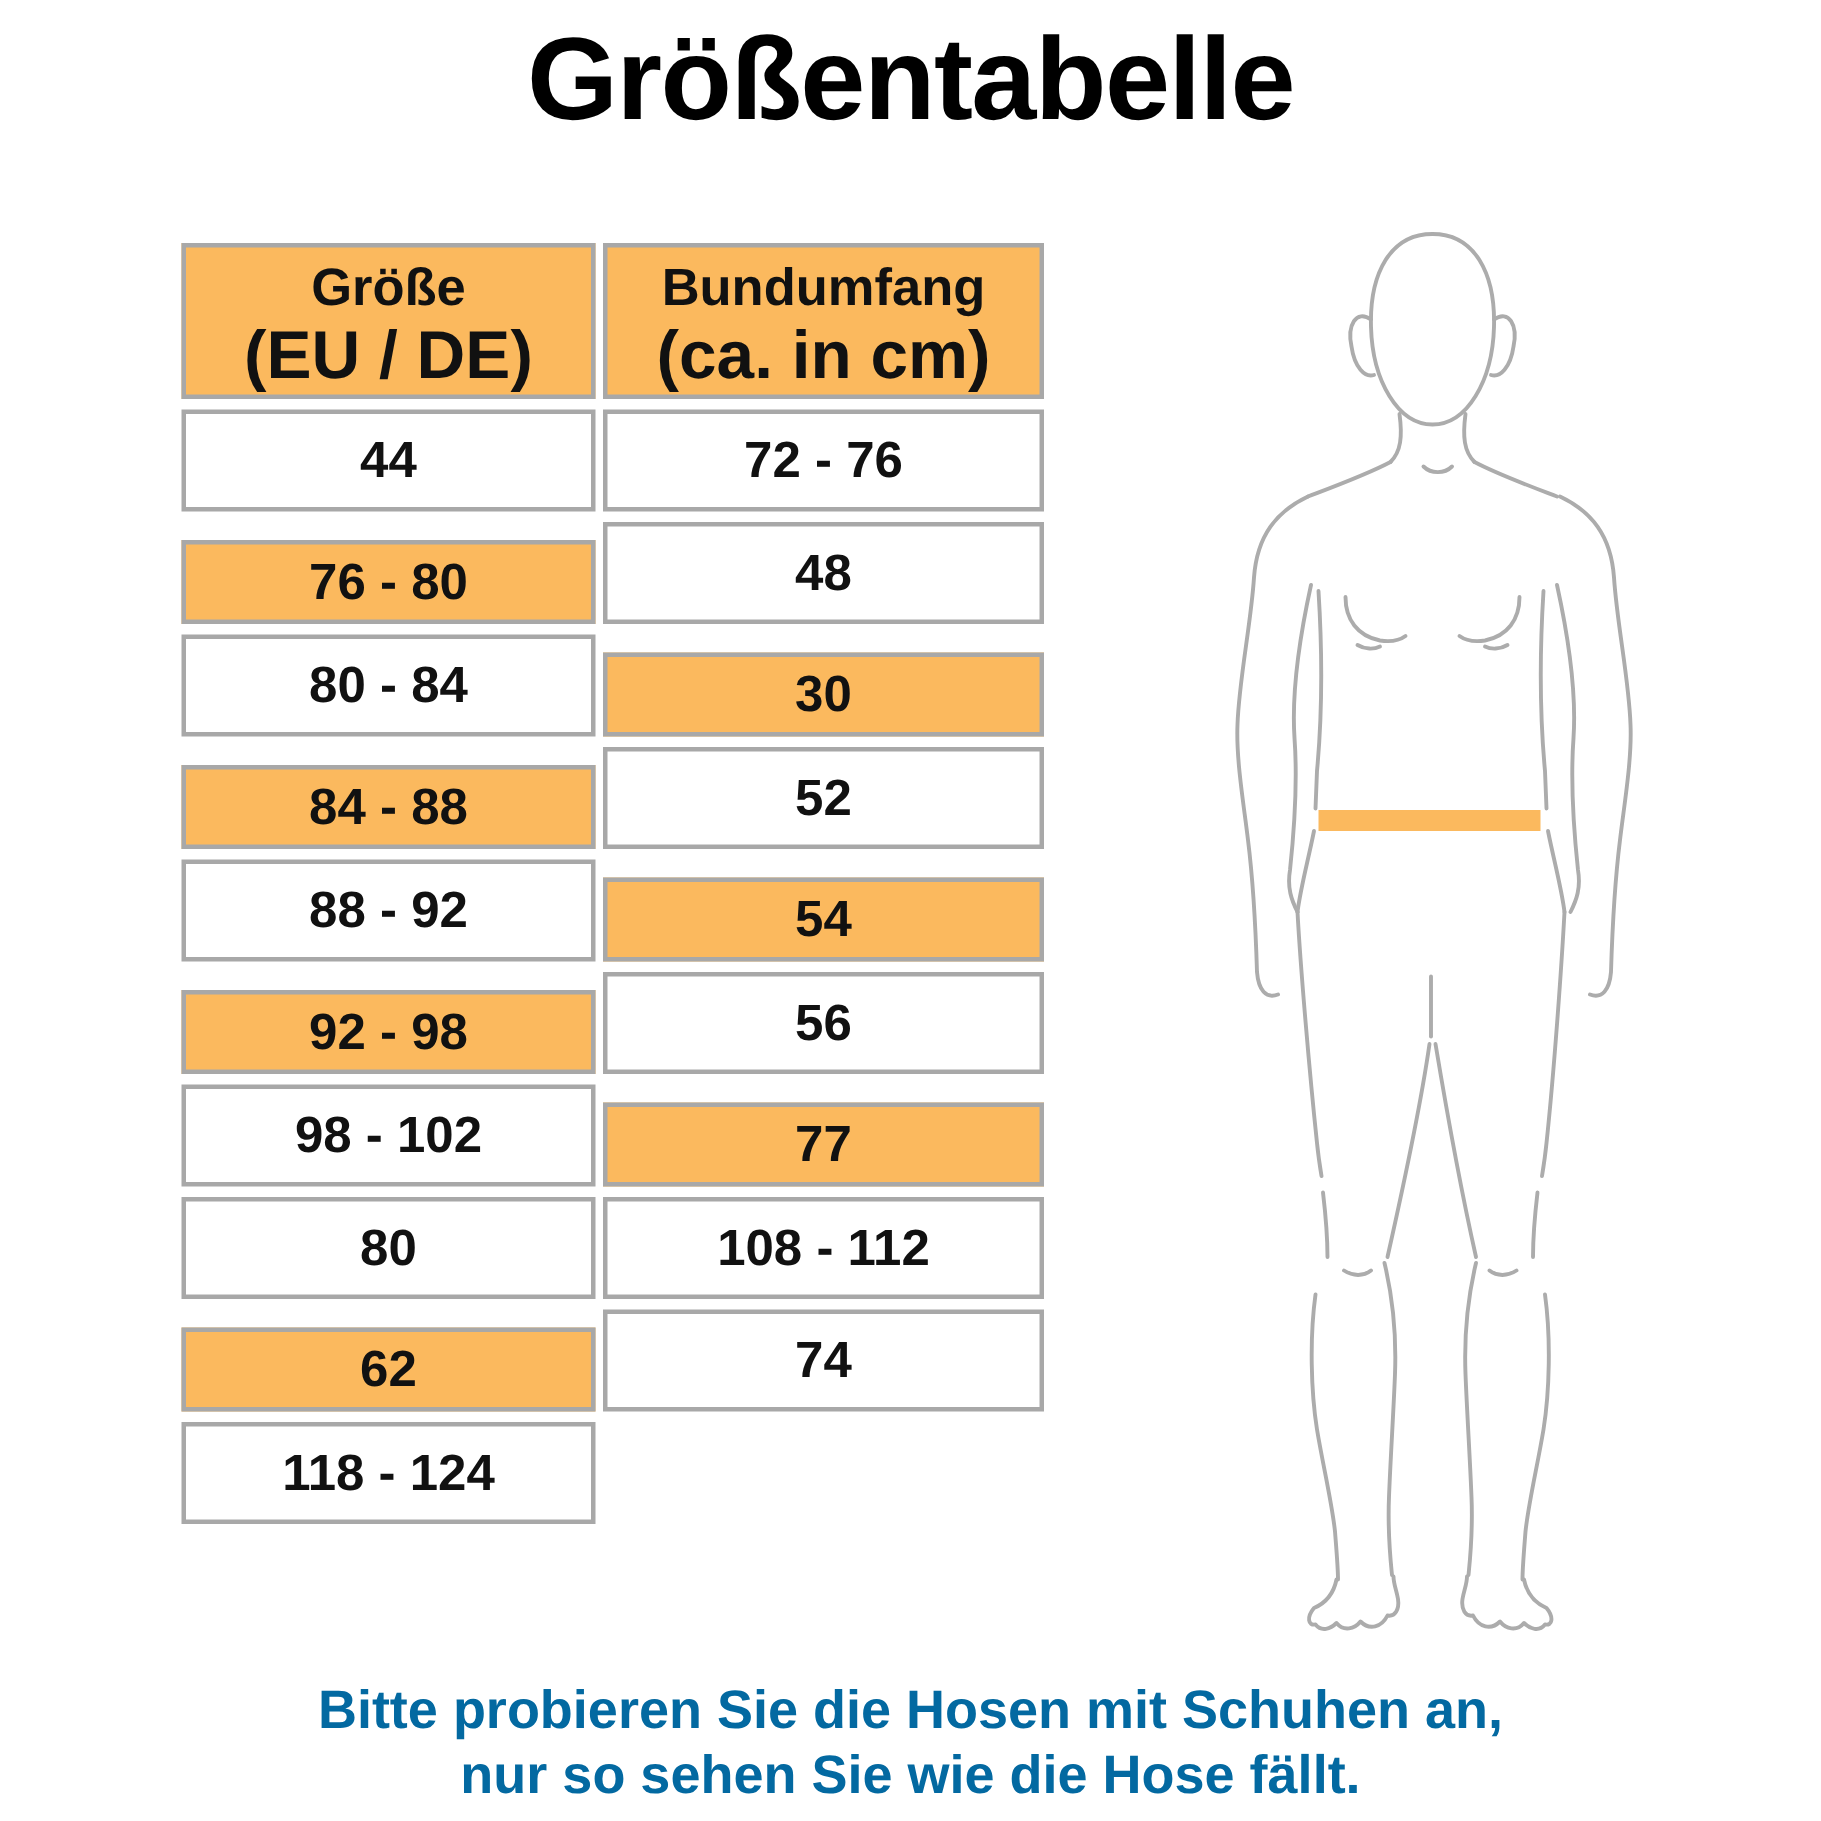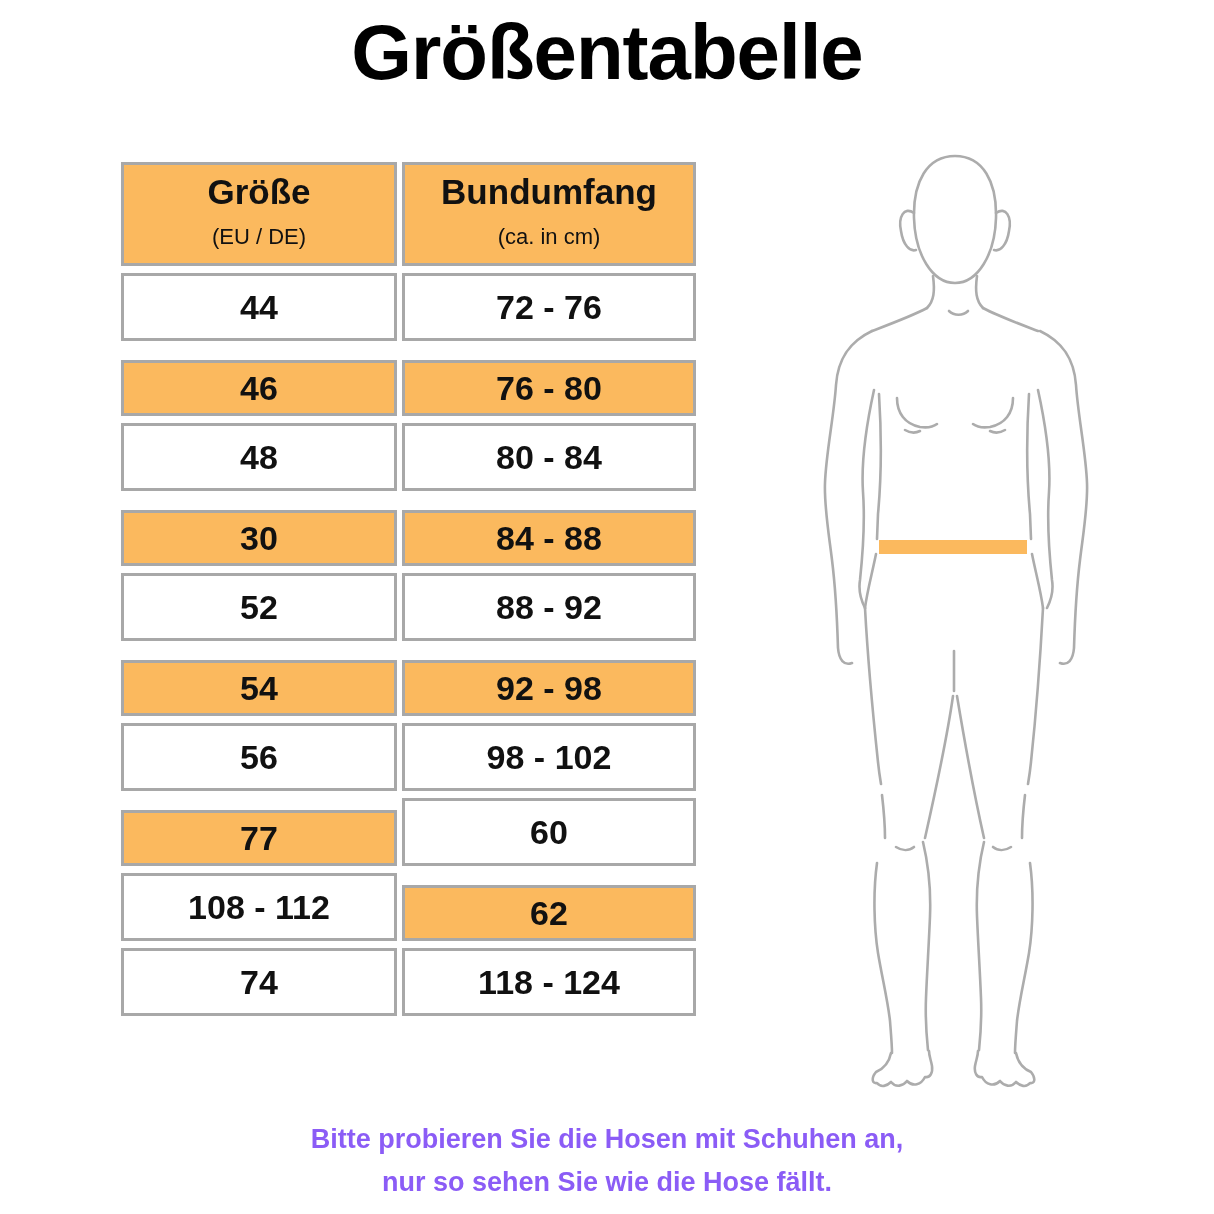--- a/index.html
+++ b/index.html
@@ -37,27 +37,27 @@
     border:3px solid var(--border);
     background:#fff;
     display:flex;flex-direction:column;
     align-items:center;justify-content:center;
     font-size:34px;font-weight:bold;
     line-height:1;
     text-align:center;
   }
   .cell.hl{background:var(--accent);margin-top:12px;}
   .head-line1{font-size:35px;font-weight:bold;line-height:45px;}
-  .head-line2{font-size:22px;font-weight:normal;line-height:45px;}
+  .head-line2{font-size:45px;font-weight:bold;line-height:45px;}
   
   .footer-note{
     position:absolute;left:0;top:1118px;width:100%;
     text-align:center;
-    font-size:27px;font-weight:bold;line-height:43px;
-    color:#8b5cf6;
+    font-size:36px;font-weight:bold;line-height:43px;
+    color:#0369a1;
   }
   
   .figure-wrap{
     position:absolute;left:815px;top:150px;
     width:290px;height:945px;
   }
   .figure-wrap svg{display:block;width:100%;height:100%;}
   .figure-wrap path{
     fill:none;
     stroke:var(--figline);
@@ -80,41 +80,40 @@
       <div class="head-line2">(EU / DE)</div>
     </div>
     <div class="cell hl">
       <div class="head-line1">Bundumfang</div>
       <div class="head-line2">(ca. in cm)</div>
     </div>
 
     <div class="cell">44</div>
     <div class="cell">72 - 76</div>
 
-    <div class="cell hl">46</div>
     <div class="cell hl">76 - 80</div>
 
     <div class="cell">48</div>
     <div class="cell">80 - 84</div>
 
     <div class="cell hl">30</div>
     <div class="cell hl">84 - 88</div>
 
     <div class="cell">52</div>
     <div class="cell">88 - 92</div>
 
     <div class="cell hl">54</div>
     <div class="cell hl">92 - 98</div>
 
     <div class="cell">56</div>
     <div class="cell">98 - 102</div>
 
     <div class="cell hl">77</div>
 
-    <div class="cell">60</div>
+    <div class="cell">80</div>
     <div class="cell">108 - 112</div>
 
     <div class="cell hl">62</div>
 
     <div class="cell">74</div>
     <div class="cell">118 - 124</div>
   </div>
 
   <div class="figure-wrap">
     <svg viewBox="0 0 290 945" xmlns="http://www.w3.org/2000/svg">

